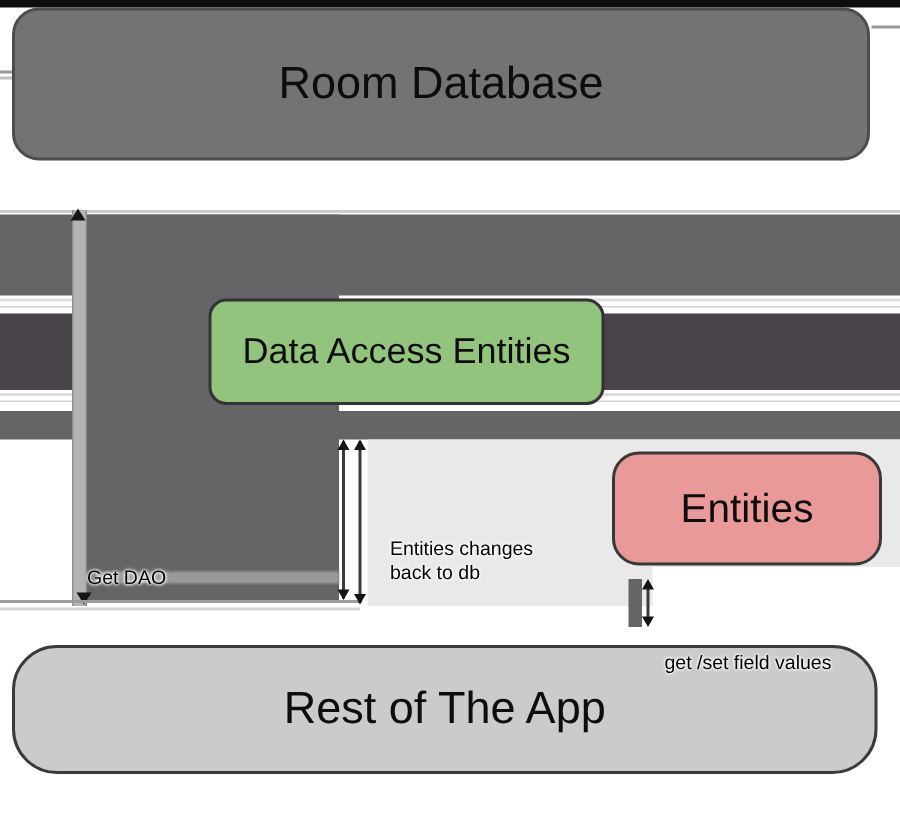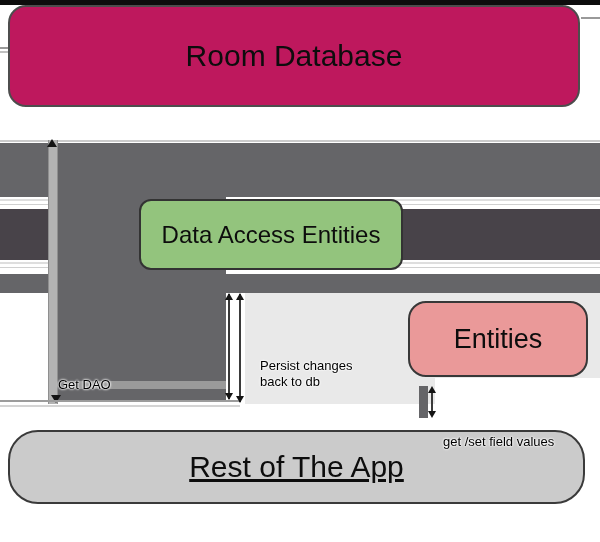--- a/index.html
+++ b/index.html
@@ -8,21 +8,21 @@
     font-family:"Liberation Sans",sans-serif;
   }
   .abs{position:absolute;}
   .node{
     position:absolute;display:flex;align-items:center;justify-content:center;
     color:#0d0d0d;text-align:center;box-sizing:border-box;
   }
   .node-room{left:8px;top:5px;width:572px;height:102px;border:2px solid #4d4d4d;border-radius:18px;font-size:30px;}
   .node-dao{left:139px;top:199px;width:264px;height:71px;border:2px solid #333;border-radius:12px;font-size:24px;}
   .node-entities{left:408px;top:301px;width:180px;height:76px;border:2px solid #383838;border-radius:18px;font-size:27px;}
-  .node-rest{left:8px;top:430px;width:577px;height:74px;border:2px solid #3a3a3a;border-radius:30px;font-size:30px;text-decoration:underline;}
+  .node-rest{left:8px;top:430px;width:577px;height:86px;border:2px solid #3a3a3a;border-radius:30px;font-size:30px;}
   .edge-label{
     position:absolute;font-size:13px;color:#000;white-space:pre-line;line-height:16px;
     text-shadow:0 0 2px #fff,0 0 2px #fff,0 0 3px #fff;
   }
   .thinline{position:absolute;width:2px;background:#3a3a3a;}
   .tri{position:absolute;width:0;height:0;}
   .tri-up{border-left:5px solid transparent;border-right:5px solid transparent;border-bottom:8px solid #141414;}
   .tri-down{border-left:5px solid transparent;border-right:5px solid transparent;border-top:8px solid #141414;}
   .tri-up.sm{border-left-width:4px;border-right-width:4px;border-bottom-width:7px;}
   .tri-down.sm{border-left-width:4px;border-right-width:4px;border-top-width:7px;}
@@ -68,34 +68,34 @@
 
   <div class="thinline" style="left:239px;top:294px;height:108px;"></div>
   <div class="tri tri-up sm" style="left:236px;top:293px;"></div>
   <div class="tri tri-down sm" style="left:236px;top:396px;"></div>
 
   <div class="abs" style="left: 419px; top: 386px; width: 9px; height: 32px; background: rgb(101, 101, 104);"></div>
   <div class="thinline" style="left:431px;top:388px;height:28px;"></div>
   <div class="tri tri-up sm" style="left:428px;top:386px;"></div>
   <div class="tri tri-down sm" style="left:428px;top:411px;"></div>
 
-  <div class="node node-room" style="background: #be185d;">
+  <div class="node node-room" style="background: #737373;">
     <span>Room Database</span>
   </div>
 
   <div class="node node-dao" style="background: rgb(147, 196, 125);">
     <span>Data Access Entities</span>
   </div>
 
   <div class="node node-entities" style="background: rgb(234, 153, 153);">
     <span>Entities</span>
   </div>
 
   <div class="node node-rest" style="background: rgb(203, 203, 203);">
     <span>Rest of The App</span>
   </div>
 
   <div class="edge-label" style="left:58px;top:377px;">Get DAO</div>
-  <div class="edge-label" style="left:260px;top:358px;">Persist changes
+  <div class="edge-label" style="left:260px;top:358px;">Entities changes
 back to db</div>
   <div class="edge-label" style="left:443px;top:396px;margin-top:38px;">get /set field values</div>
 
 </div>
 
 </body></html>

